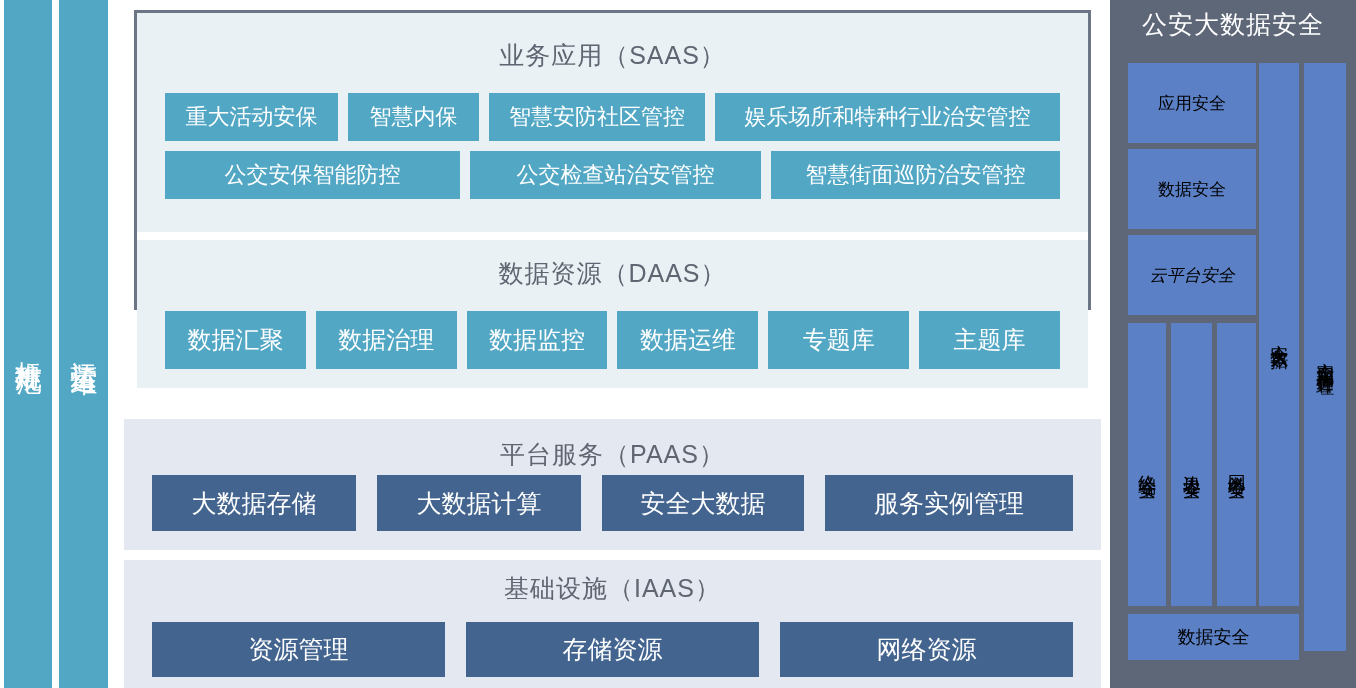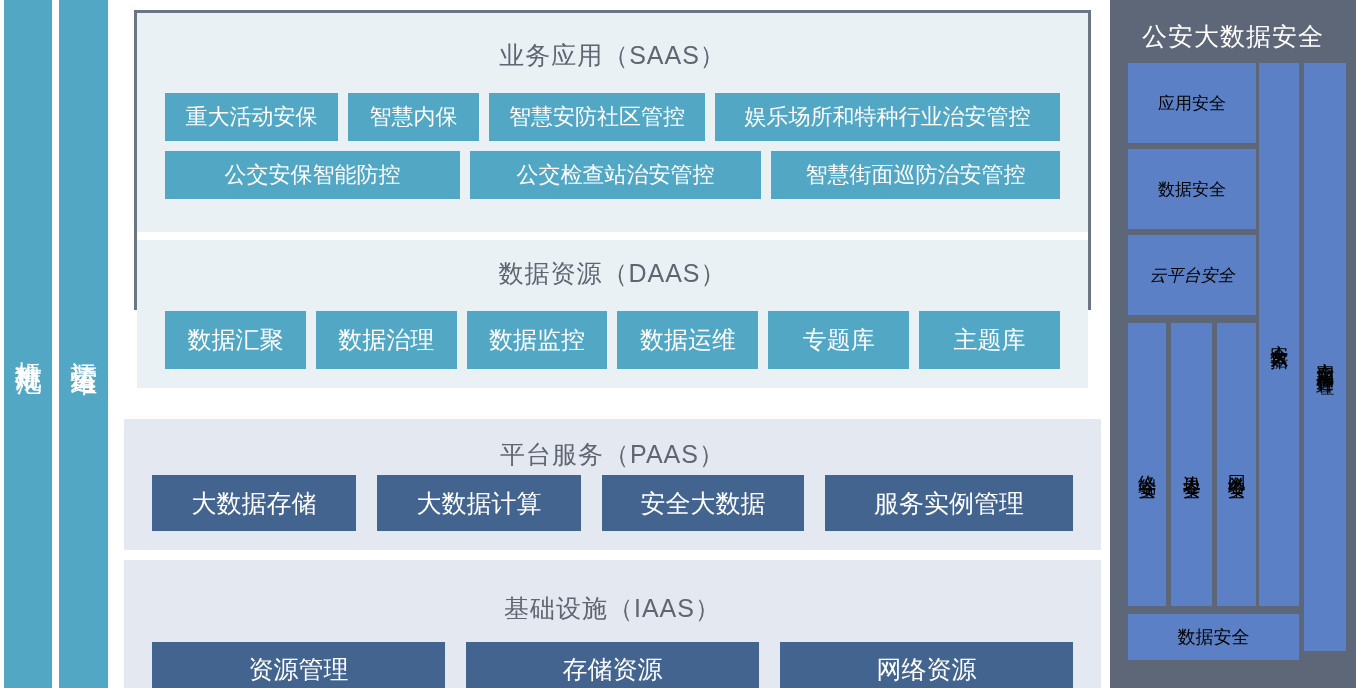--- a/index.html
+++ b/index.html
@@ -101,21 +101,21 @@
 
   .layer-title {
     text-align: center;
     color: #5f6571;
     font-size: 25px;
     letter-spacing: 1px;
   }
   #layer-saas .layer-title { padding-top: 26px; }
   #layer-daas .layer-title { padding-top: 17px; }
   #layer-paas .layer-title { padding-top: 19px; }
-  #layer-iaas .layer-title { padding-top: 32px; }
+  #layer-iaas .layer-title { padding-top: 12px; }
 
   .chip-row {
     display: flex;
     padding: 0 28px;
     box-sizing: border-box;
     gap: 10px;
   }
   #layer-saas .row1 { margin-top: 21px; }
   #layer-saas .row2 { margin-top: 10px; }
   #layer-daas .row1 { margin-top: 21px; }
@@ -146,21 +146,21 @@
     top: 0;
     width: 246px;
     height: 688px;
     background: #5e6778;
     box-sizing: border-box;
   }
   #security-title {
     color: #ffffff;
     font-size: 25px;
     text-align: center;
-    padding-top: 20px;
+    padding-top: 8px;
     letter-spacing: 1px;
   }
 
   #sec-body {
     position: absolute;
     left: 0;
     top: 0;
     width: 246px;
     height: 688px;
   }

